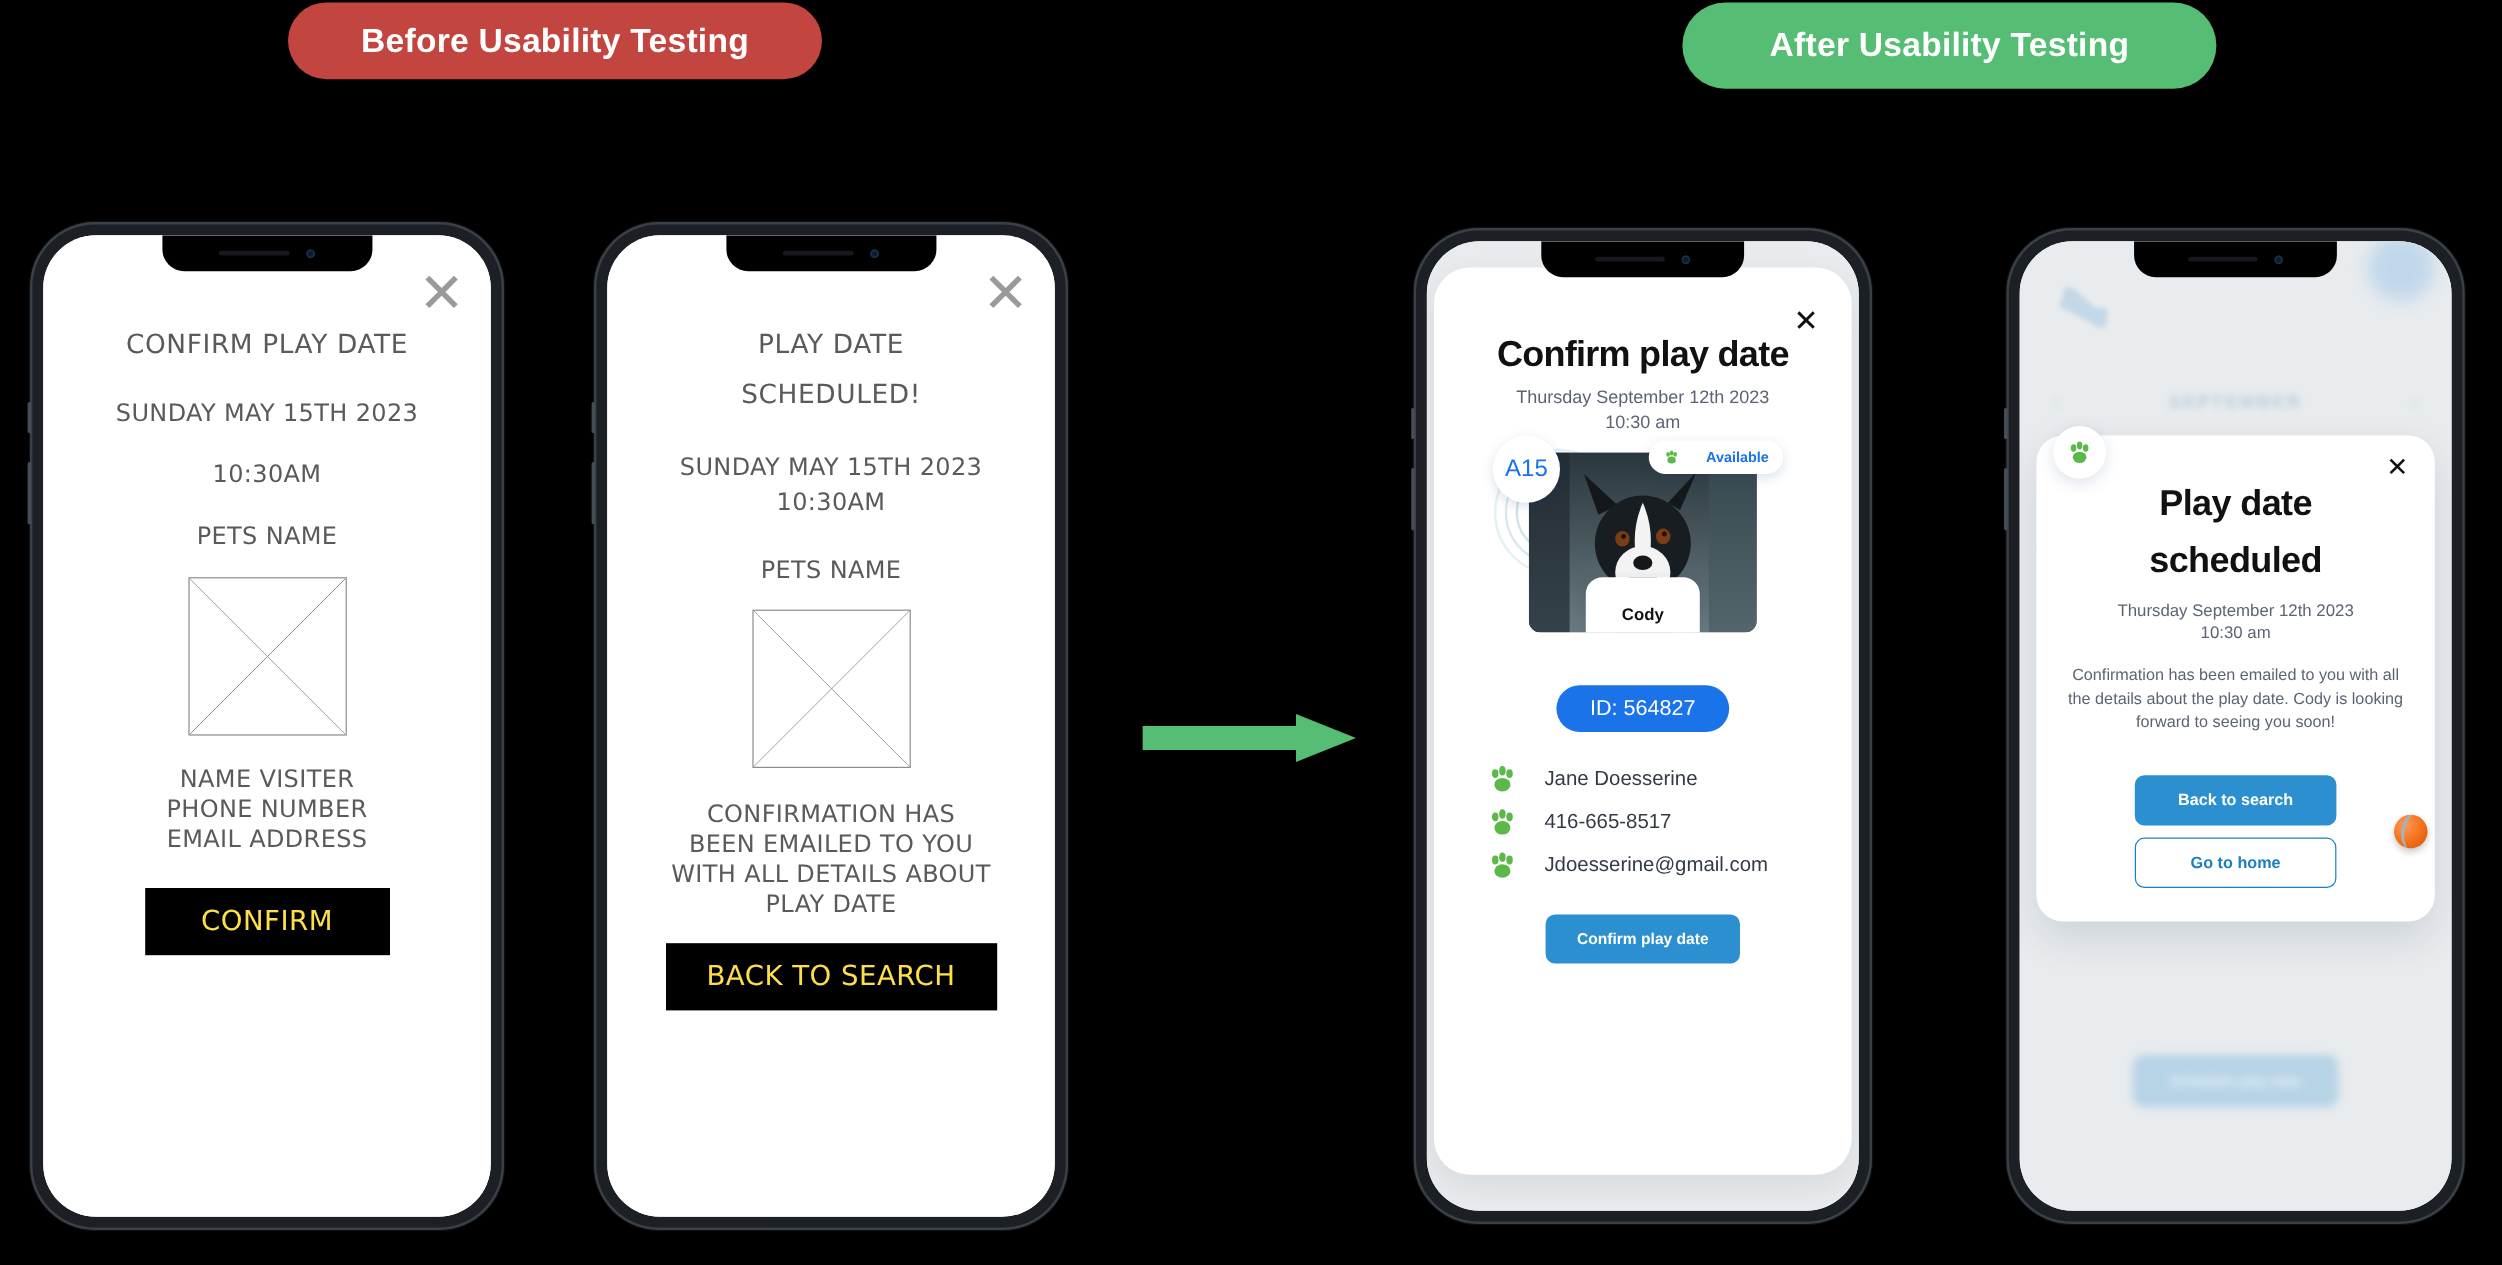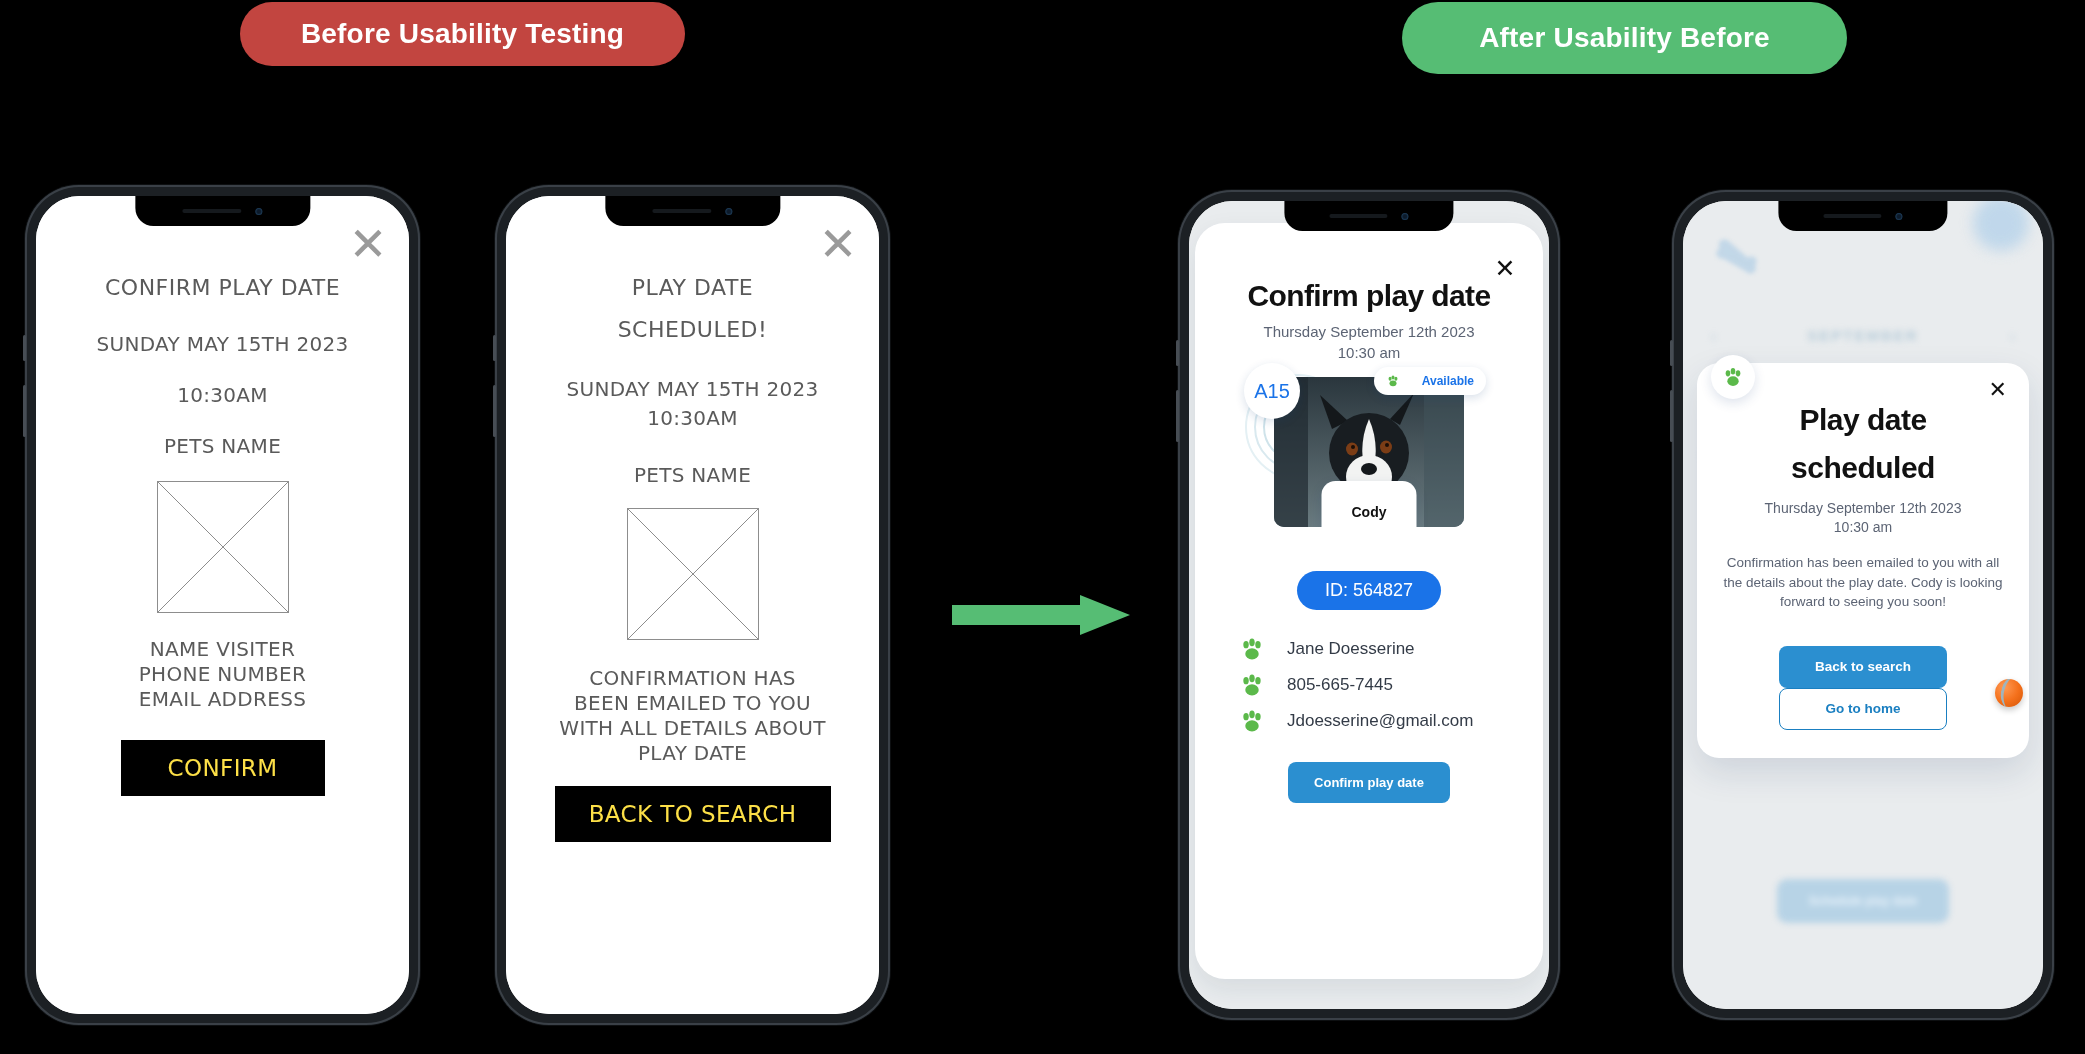--- a/index.html
+++ b/index.html
@@ -215,21 +215,21 @@
   .m-title { font-size:30px; font-weight:bold; color:#111; text-align:center; line-height:1.12; letter-spacing:-.5px; margin-top:14px;}
   .m-date { font-size:14px; color:#5c6474; margin-top:16px;}
   .m-time { font-size:14px; color:#5c6474; margin-top:3px;}
   .m-body { font-size:13.5px; color:#5c6474; text-align:center; line-height:1.45; margin-top:18px;}
   .m-primary {
     margin-top:34px; width:168px; height:42px; border:none; border-radius:8px;
     background:#2b8fd0; color:#fff; font-size:13.5px; font-weight:bold;
     font-family:"Liberation Sans", sans-serif; cursor:pointer;
   }
   .m-secondary {
-    width:168px; height:42px; border-radius:8px;
+    margin-top:10px; width:168px; height:42px; border-radius:8px;
     background:#fff; border:1.6px solid #1a7fc1; color:#1a7fc1;
     font-size:13.5px; font-weight:bold;
     font-family:"Liberation Sans", sans-serif; cursor:pointer;
   }
   .ball {
     position:absolute; right:6px; top:316px; width:28px;height:28px;border-radius:50%;
     background: radial-gradient(circle at 34% 30%, #ff9a55 0%, #f4701b 52%, #d35507 100%);
     box-shadow: 0 3px 6px rgba(0,0,0,.22);
     overflow:hidden;
   }
@@ -241,21 +241,21 @@
 </style>
 </head>
 <body>
 
 <div class="stage">
 
   <div class="pill" id="pill-before">
     <span>Before Usability Testing</span>
   </div>
   <div class="pill" id="pill-after">
-    <span>After Usability Before</span>
+    <span>After Usability Testing</span>
   </div>
 
   <div class="phone" style="left:25px; top:185px; width:395px; height:840px;">
     <div class="phone-inner">
       <div class="notch">
         <div class="speaker"></div>
         <div class="cam"></div>
       </div>
       <div class="wf">
         <div class="wf-close">✕</div>
@@ -391,21 +391,21 @@
               </svg>
               <span class="ctext">Jane Doesserine</span>
             </div>
             <div class="crow">
               <svg width="26" height="26" viewBox="0 0 24 24">
                 <ellipse cx="6.5" cy="8" rx="2.5" ry="3.4" fill="#5bb94a"></ellipse>
                 <ellipse cx="12" cy="5.8" rx="2.5" ry="3.6" fill="#5bb94a"></ellipse>
                 <ellipse cx="17.5" cy="8" rx="2.5" ry="3.4" fill="#5bb94a"></ellipse>
                 <ellipse cx="12" cy="16.5" rx="6.2" ry="5.2" fill="#5bb94a"></ellipse>
               </svg>
-              <span class="ctext">805-665-7445</span>
+              <span class="ctext">416-665-8517</span>
             </div>
             <div class="crow">
               <svg width="26" height="26" viewBox="0 0 24 24">
                 <ellipse cx="6.5" cy="8" rx="2.5" ry="3.4" fill="#5bb94a"></ellipse>
                 <ellipse cx="12" cy="5.8" rx="2.5" ry="3.6" fill="#5bb94a"></ellipse>
                 <ellipse cx="17.5" cy="8" rx="2.5" ry="3.4" fill="#5bb94a"></ellipse>
                 <ellipse cx="12" cy="16.5" rx="6.2" ry="5.2" fill="#5bb94a"></ellipse>
               </svg>
               <span class="ctext">Jdoesserine@gmail.com</span>
             </div>

